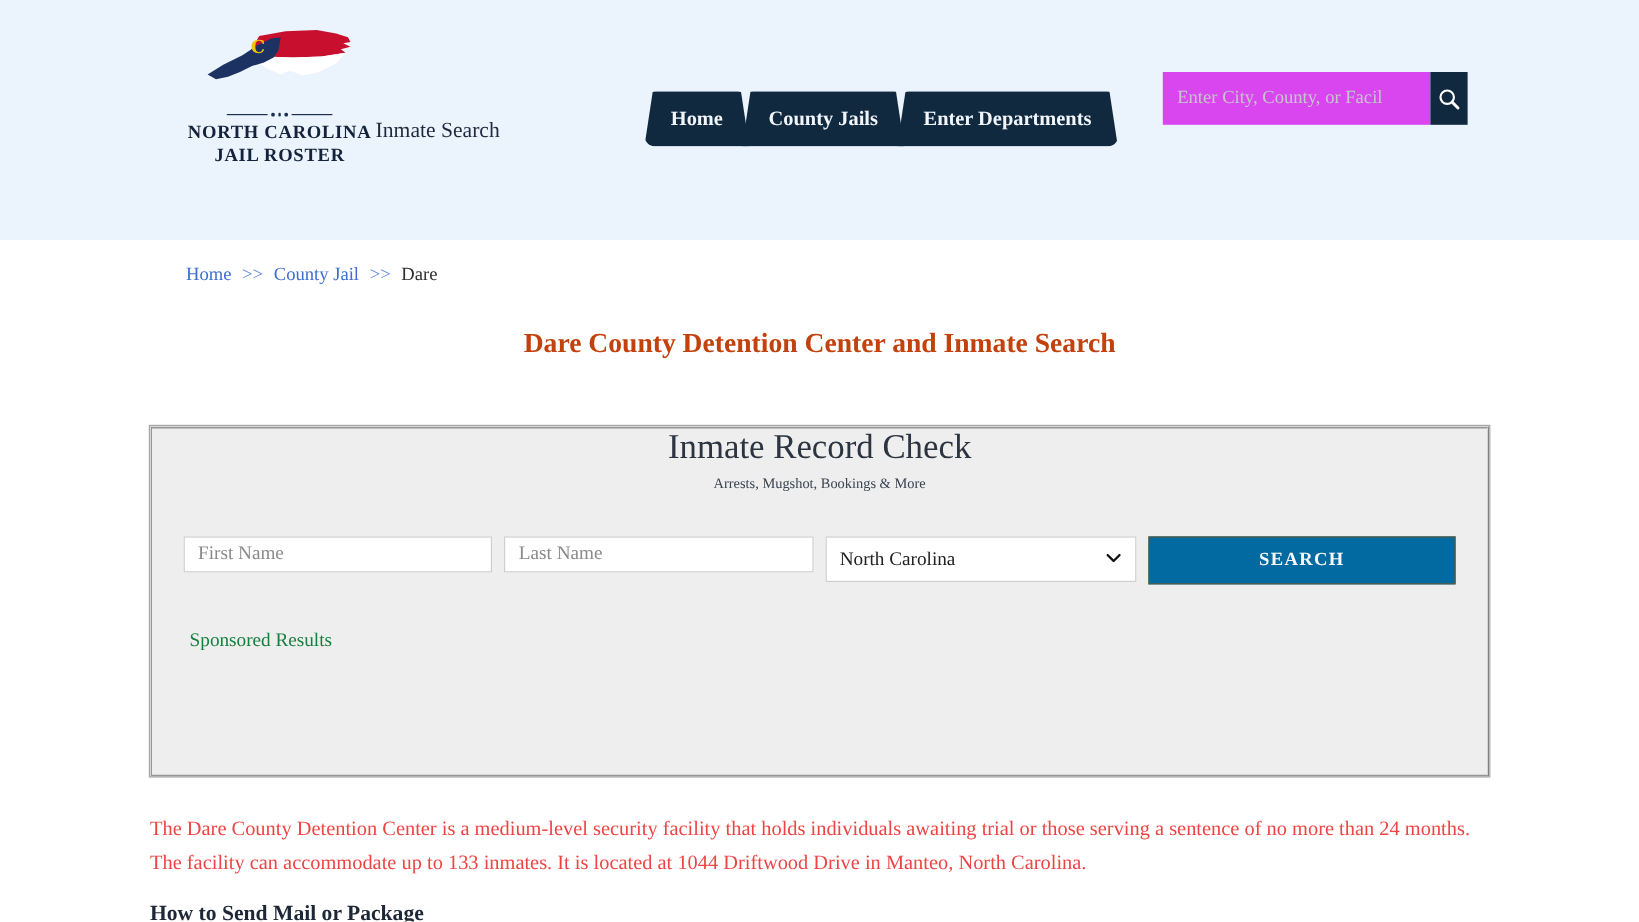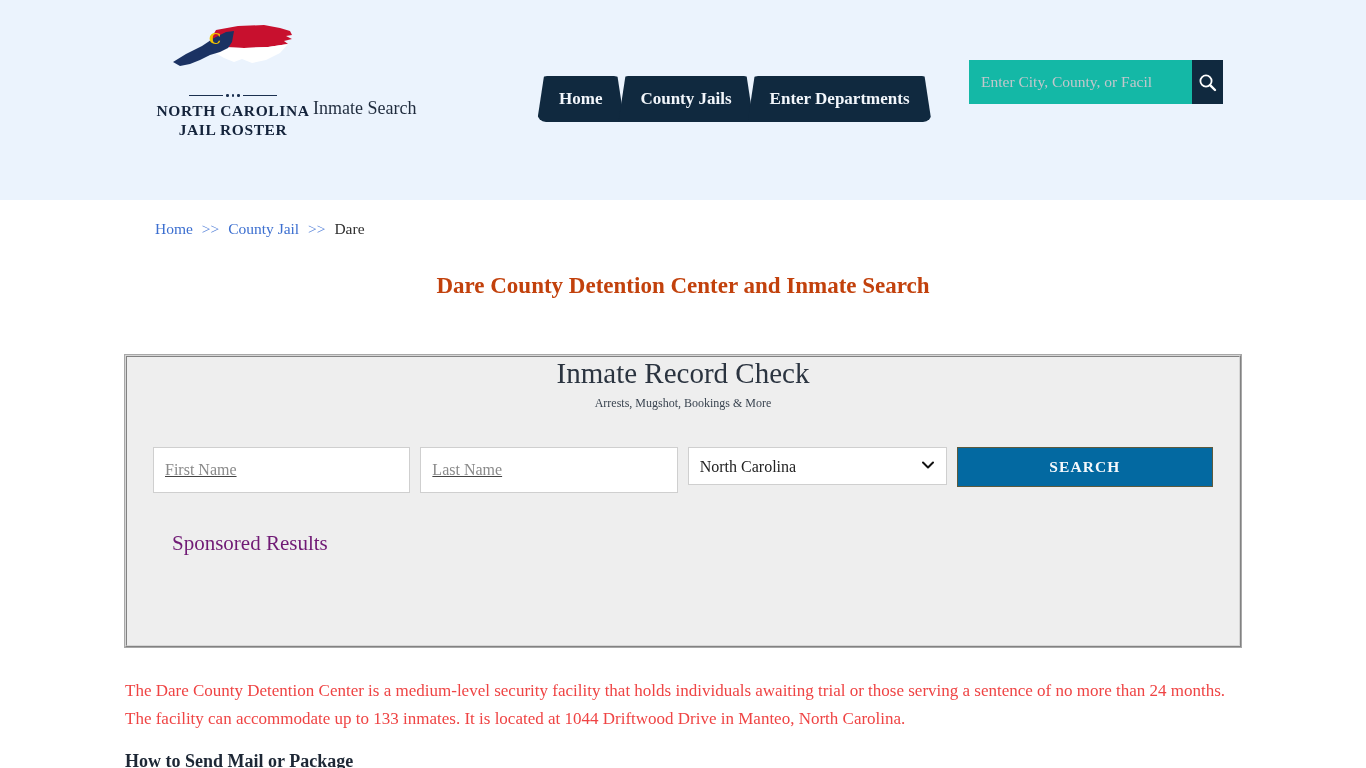--- a/index.html
+++ b/index.html
@@ -96,21 +96,21 @@
     top: 60px;
     display: flex;
     align-items: stretch;
     height: 44px;
     width: 250px;
   }
   .header-search input {
     flex: 1;
     border: none;
     outline: none;
-    background: #14b8a6;
+    background: #d946ef;
     padding: 0 12px;
     font-size: 15.5px;
     color: #333;
     font-family: "Liberation Serif", "DejaVu Serif", serif;
   }
   .header-search input::placeholder { color: #c3c7cc; }
   .header-search .search-btn {
     width: 36px;
     background: #10293f;
     display: flex;
@@ -168,29 +168,28 @@
     font-family: "Liberation Serif", "DejaVu Serif", serif;
   }
   .form-row {
     display: flex;
     gap: 10px;
     padding: 0 26px;
     margin-top: 36px;
     align-items: flex-start;
   }
   .form-row input[type=text] {
-    height: 46px;
+    height: 30px;
     border: 1px solid #cfcfcf;
     background: #fff;
     padding: 0 11px;
     font-size: 16px;
     color: #444;
     outline: none;
     font-family: "Liberation Serif", "DejaVu Serif", serif;
-    text-decoration: underline;
   }
   .form-row input::placeholder { color: #8a8a8a; }
   .fn { width: 259px; }
   .ln { width: 259px; }
   .state-wrap { position: relative; width: 259px; }
   .form-row select {
     width: 259px;
     height: 38px;
     border: 1px solid #cfcfcf;
     background: #fff;
@@ -215,23 +214,23 @@
     color: #f5f8fb;
     border: 1px solid #5c5a3d;
     font-size: 15.5px;
     font-weight: bold;
     letter-spacing: 1.1px;
     cursor: pointer;
     font-family: "Liberation Serif", "DejaVu Serif", serif;
   }
   .sponsored {
     margin-top: 38px;
-    padding-left: 45px;
-    font-size: 21px;
-    color: #701a75;
+    padding-left: 31px;
+    font-size: 16px;
+    color: #15803d;
     font-family: "Liberation Serif", "DejaVu Serif", serif;
   }
 
   
   .body-copy {
     margin-top: 30px;
     padding: 0 2px;
     font-size: 17px;
     line-height: 28px;
     color: #ef4444;

